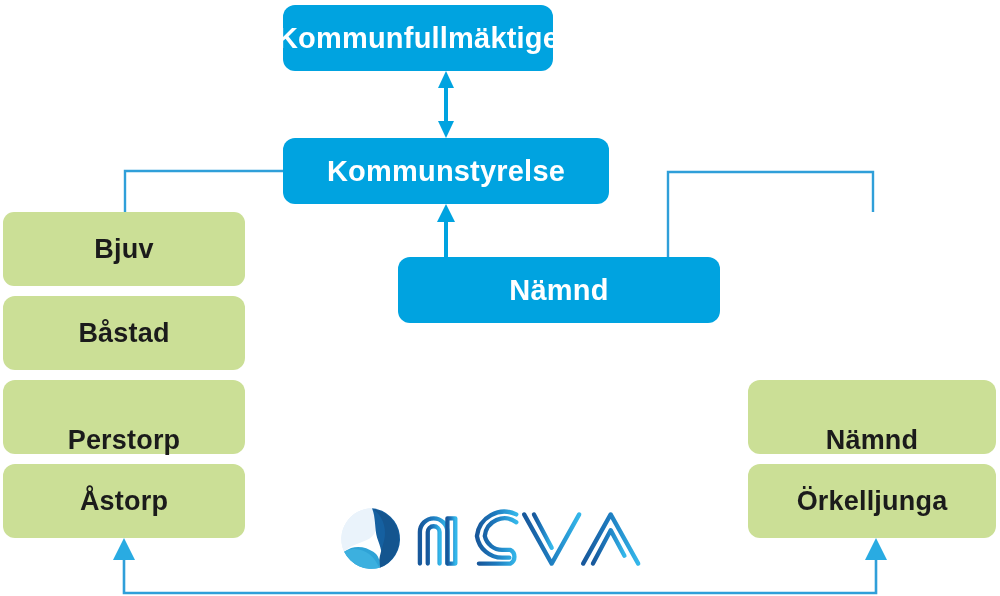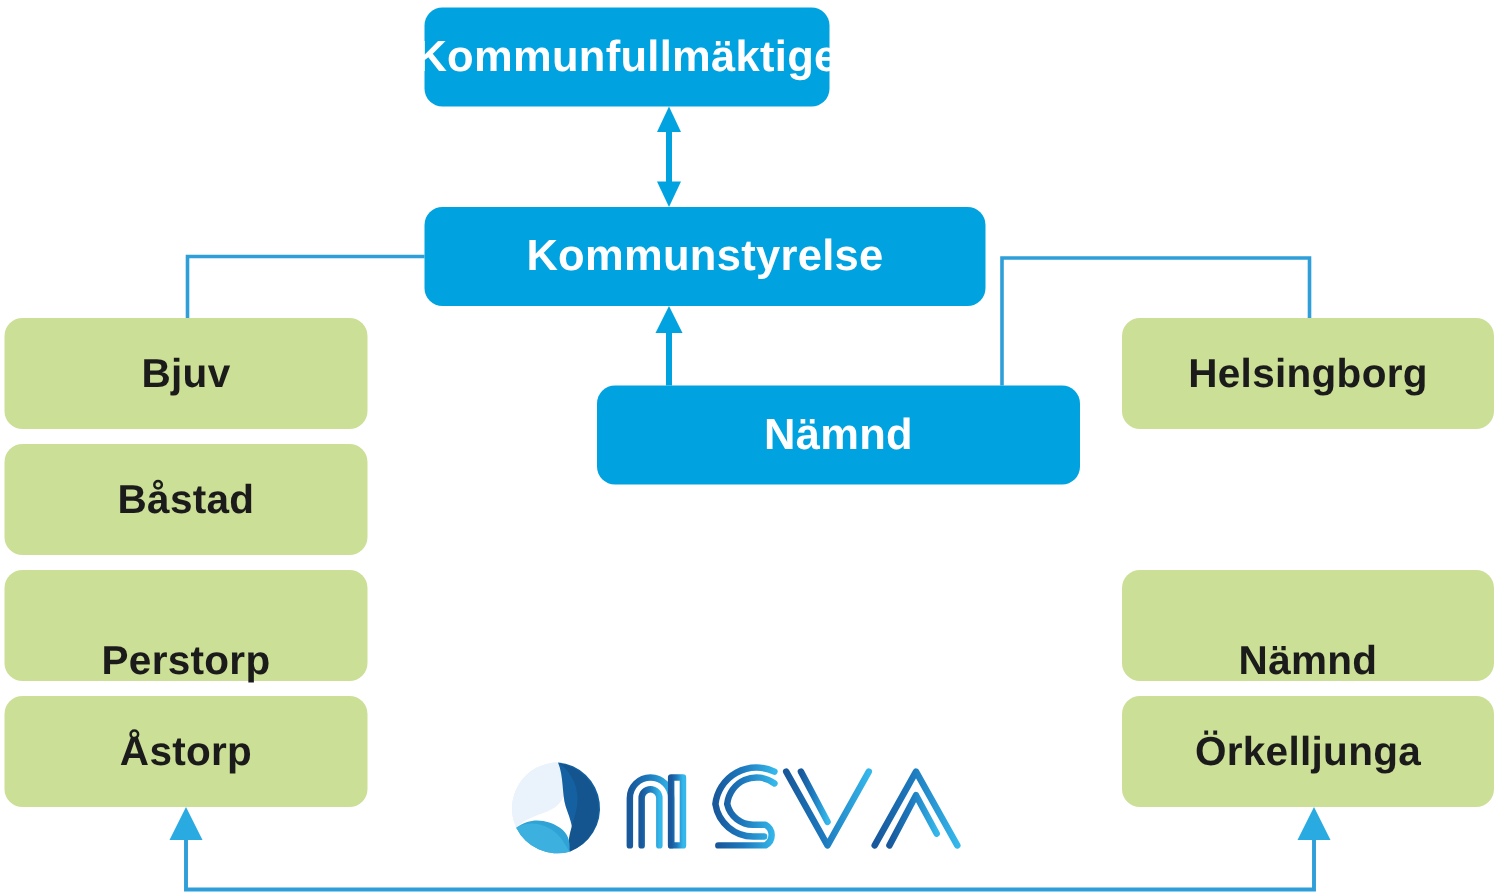--- a/index.html
+++ b/index.html
@@ -57,34 +57,34 @@
   
   #node-kommunfullmaktige {
     left: 283px;
     top: 5px;
     width: 270px;
     height: 66px;
   }
   #node-kommunstyrelse {
     left: 283px;
     top: 138px;
-    width: 374px;
+    width: 326px;
     height: 66px;
   }
   #node-namnd {
     left: 398px;
     top: 257px;
     width: 322px;
     height: 66px;
     text-align: center;
   }
   
   .col-left { left: 3px; width: 242px; }
   .col-right { left: 748px; width: 248px; }
-  .row-1 { top: 212px; height: 74px; }
+  .row-1 { top: 212px; height: 74px; border-radius: 11px; }
   .row-2 { top: 296px; height: 74px; }
   .row-3 { top: 380px; height: 74px; align-items: flex-end; }
   .row-4 { top: 464px; height: 74px; }
 
   
   #logo {
     position: absolute;
     left: 340px;
     top: 503px;
     width: 315px;
@@ -154,23 +154,20 @@
   <div class="node node-green col-left row-2">
     <span class="node-label">Båstad</span>
   </div>
   <div class="node node-green col-left row-3">
     <span class="node-label">Perstorp</span>
   </div>
   <div class="node node-green col-left row-4">
     <span class="node-label">Åstorp</span>
   </div>
 
-  <div class="node node-green col-right row-1">
-    <span class="node-label">Helsingborg</span>
-  </div>
   <div class="node node-green col-right row-3">
     <span class="node-label">Nämnd</span>
   </div>
   <div class="node node-green col-right row-4">
     <span class="node-label">Örkelljunga</span>
   </div>
 
   <div id="logo">
     <svg id="logo-mark" viewBox="0 0 100 100" aria-hidden="true">
       <circle cx="50" cy="50" r="48" fill="#ffffff"></circle>

